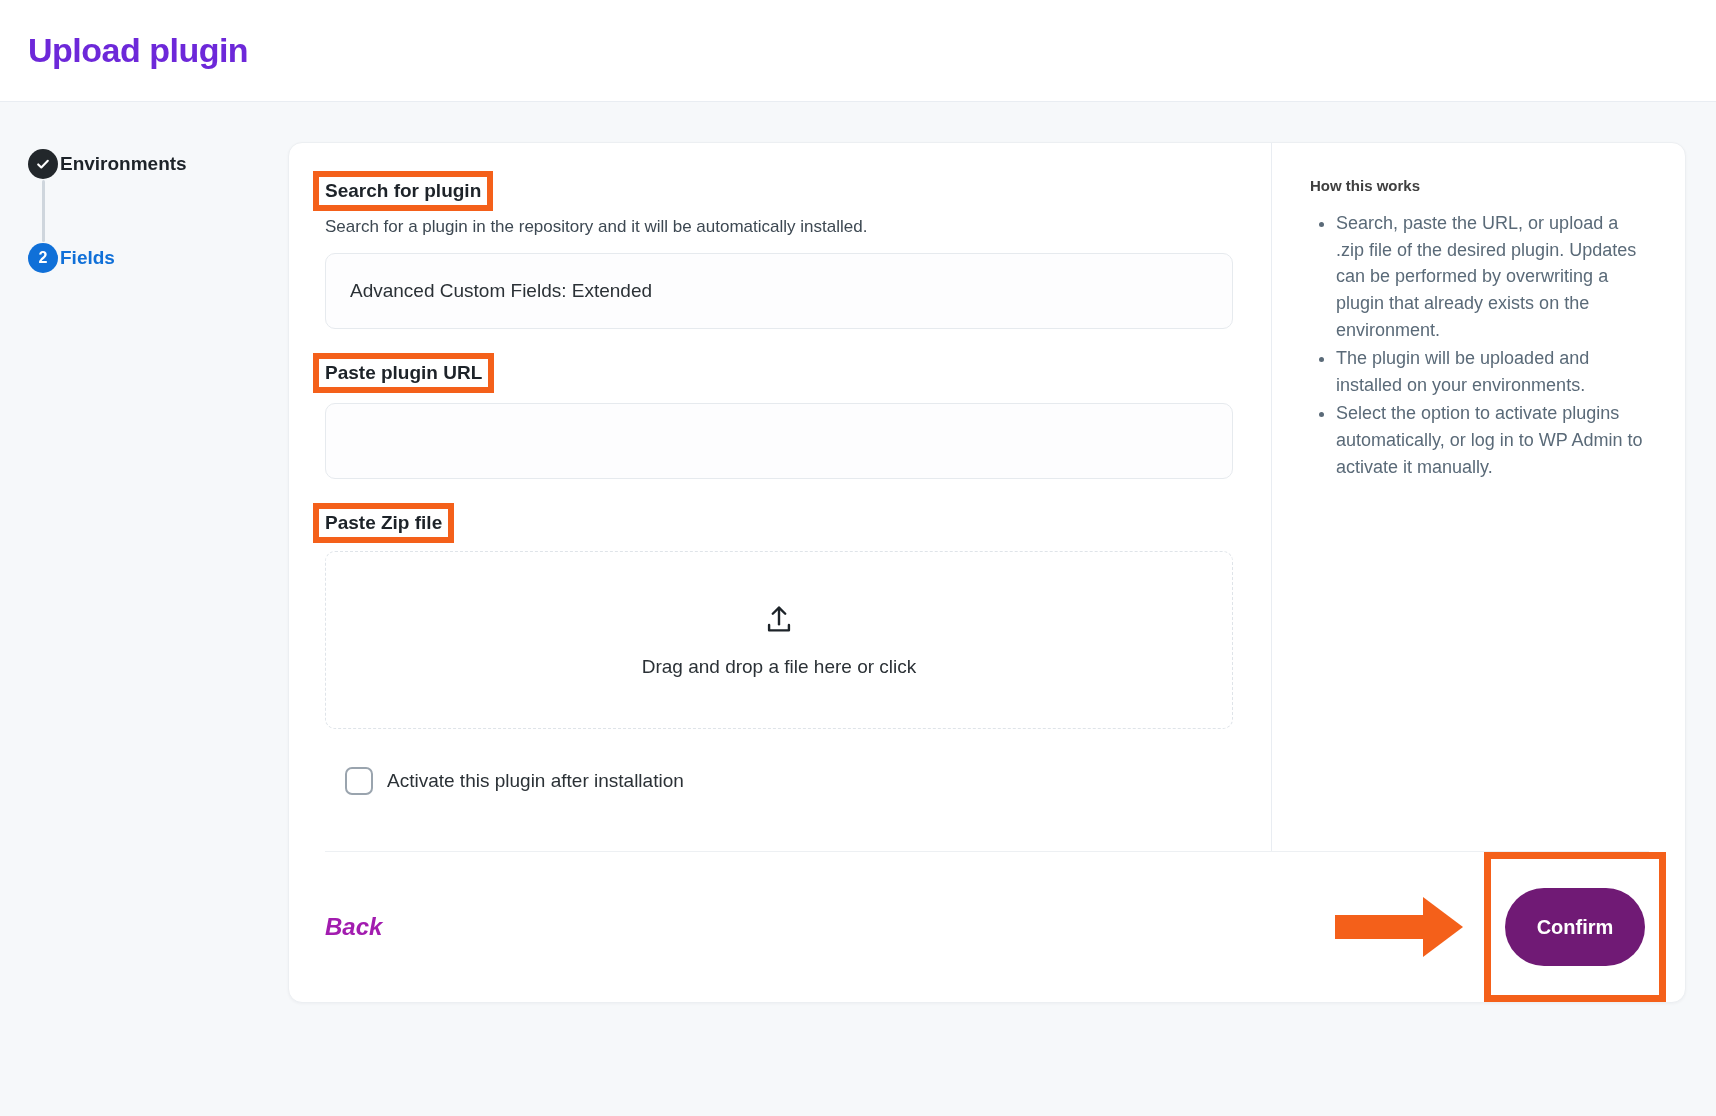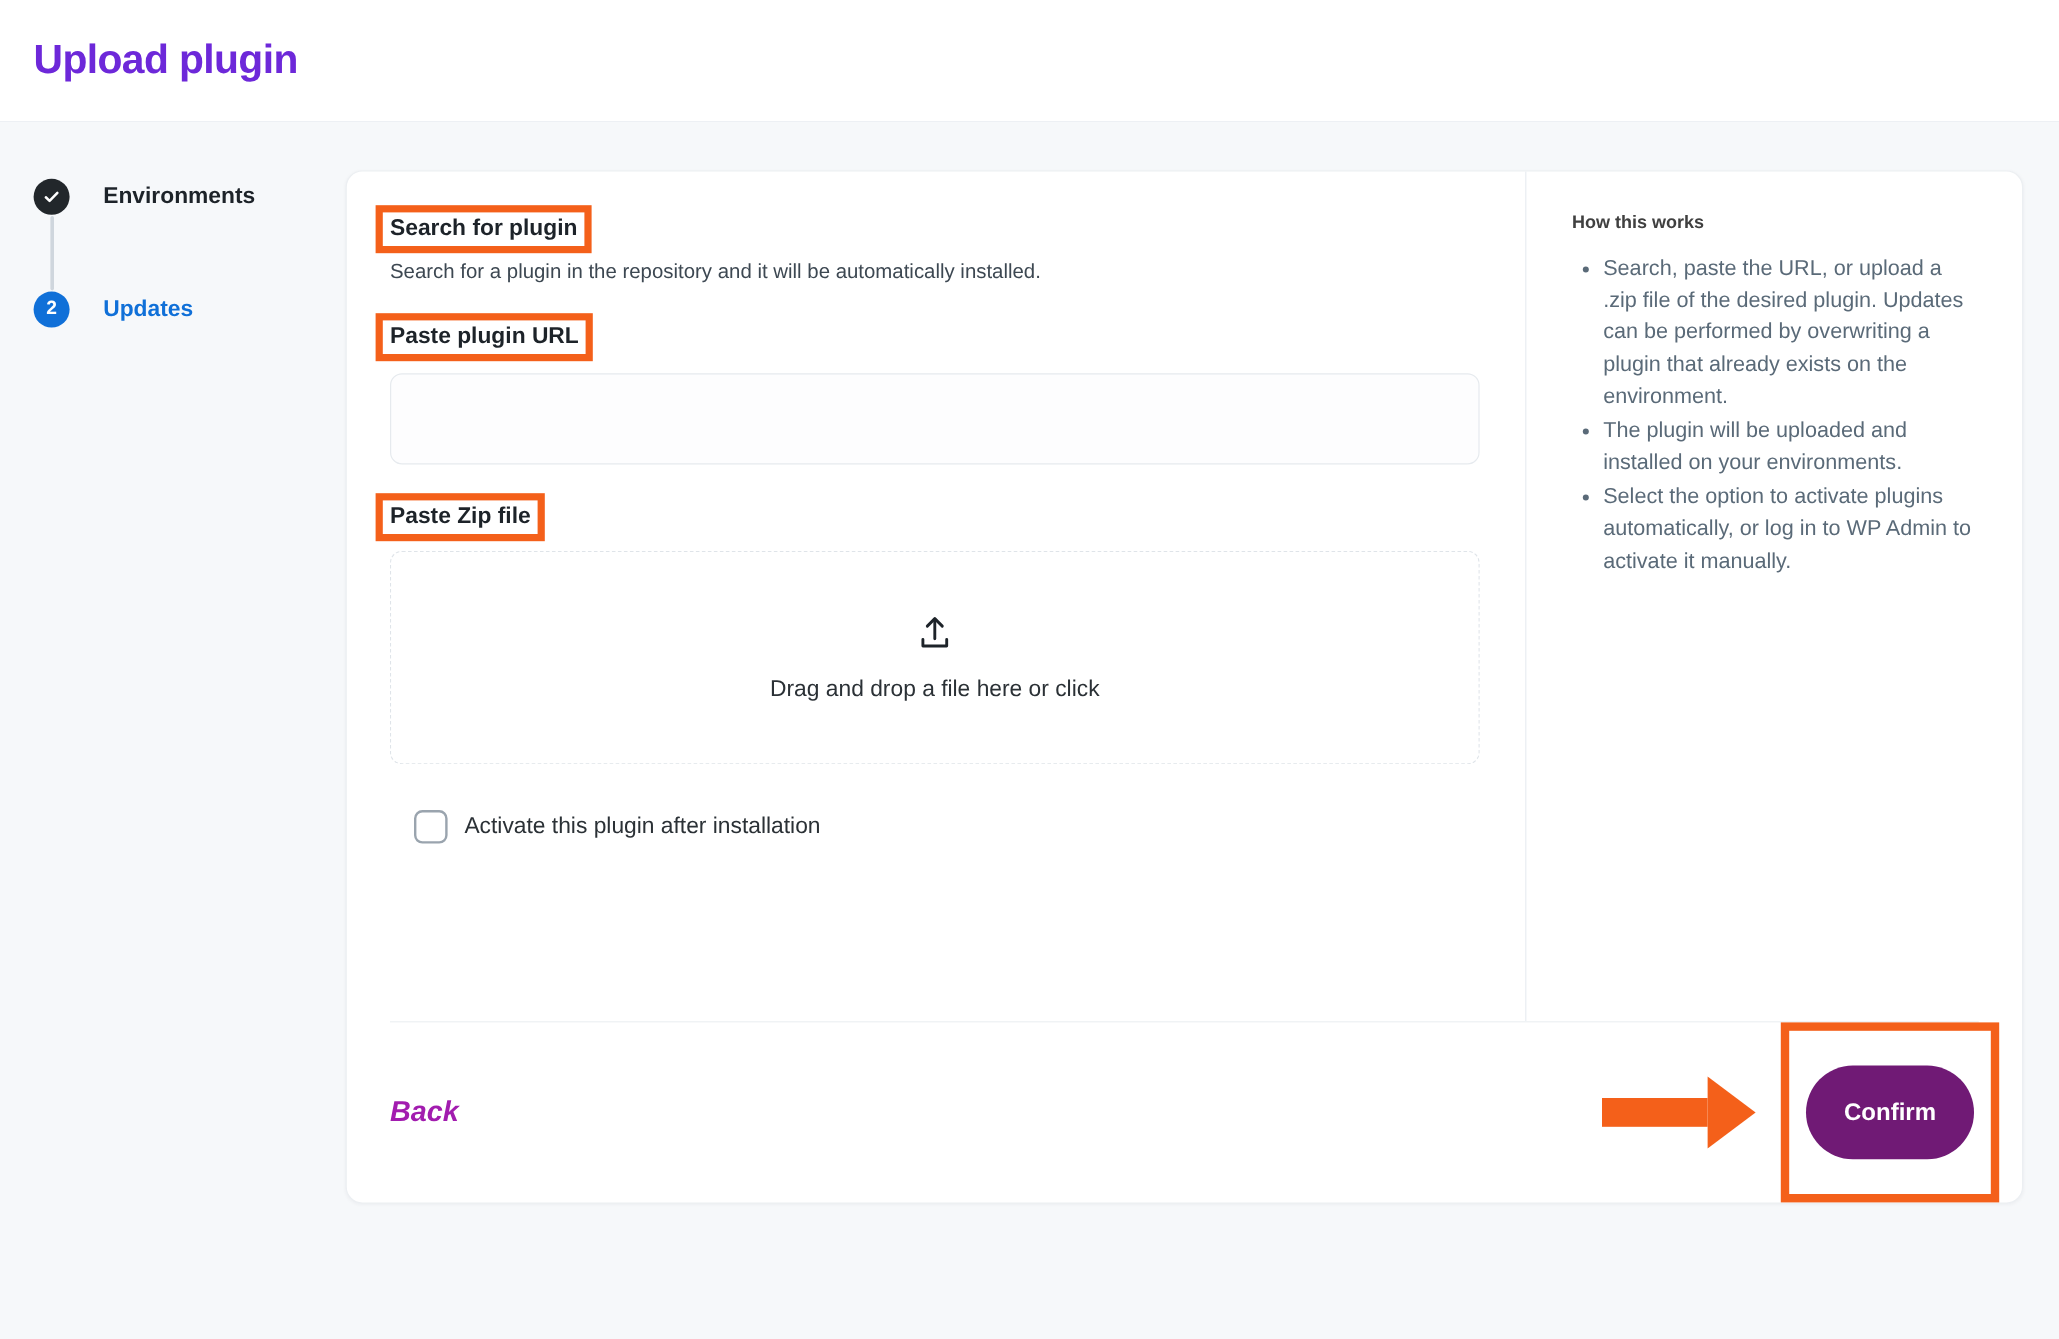--- a/index.html
+++ b/index.html
@@ -39,21 +39,21 @@
   
   .stepper {
     width: 288px;
     flex: 0 0 288px;
     padding-left: 28px;
     padding-top: 6px;
   }
   .step-row {
     display: flex;
     align-items: center;
-    gap: 28px;
+    gap: 2px;
     height: 32px;
   }
   .step-badge {
     width: 30px; height: 30px;
     flex: 0 0 30px;
     border-radius: 50%;
     display: flex;
     align-items: center;
     justify-content: center;
     font-size: 16px;
@@ -299,34 +299,35 @@
           </svg>
         </span>
       </div>
       <div class="step-label done">Environments</div>
     </div>
 
     <div class="step-connector"></div>
 
     <div class="step-row">
       <div class="step-badge active">2</div>
-      <div class="step-label active">Updates</div>
+      <div class="step-label active">Fields</div>
     </div>
 
   </div>
 
   <div class="card">
 
     <div class="card-top">
 
       <div class="form-col">
 
         <div>
           <div class="field-label anno-label">Search for plugin</div>
           <div class="field-help">Search for a plugin in the repository and it will be automatically installed.</div>
+          <div class="text-input">Advanced Custom Fields: Extended</div>
         </div>
 
         <div class="block-gap"></div>
 
         <div>
           <div class="field-label anno-label">Paste plugin URL</div>
           <div class="text-input"></div>
         </div>
 
         <div class="block-gap"></div>

